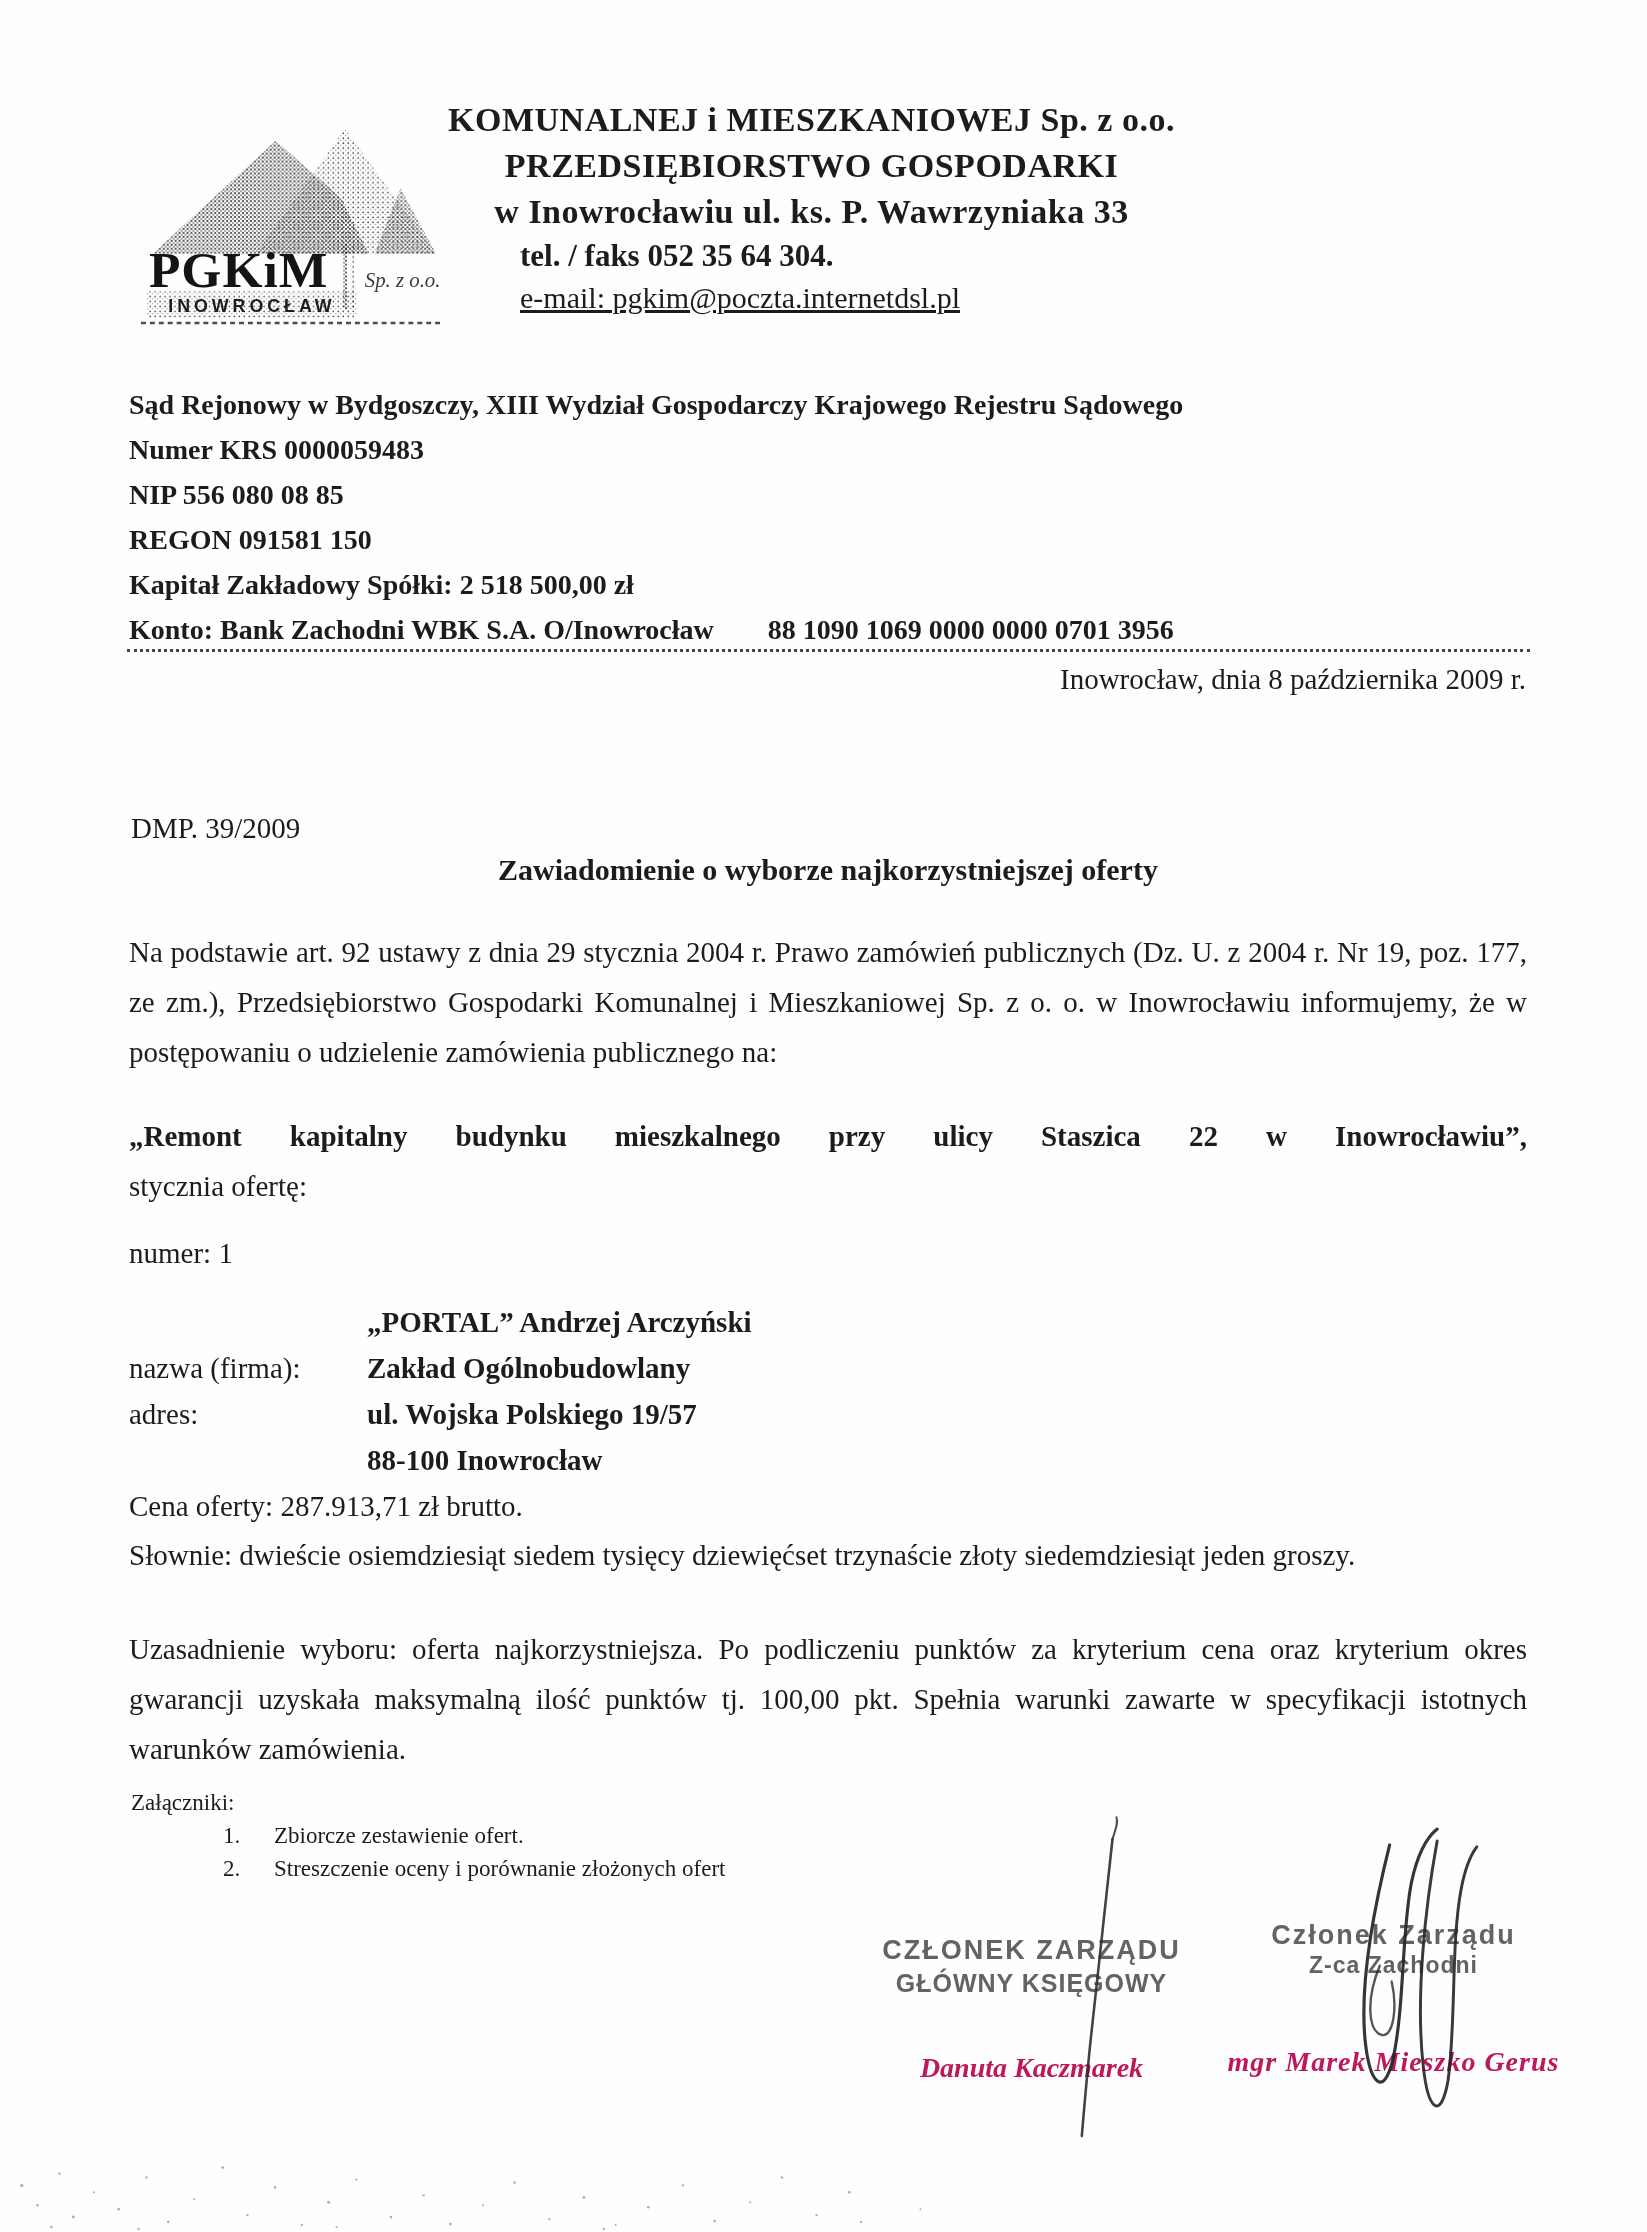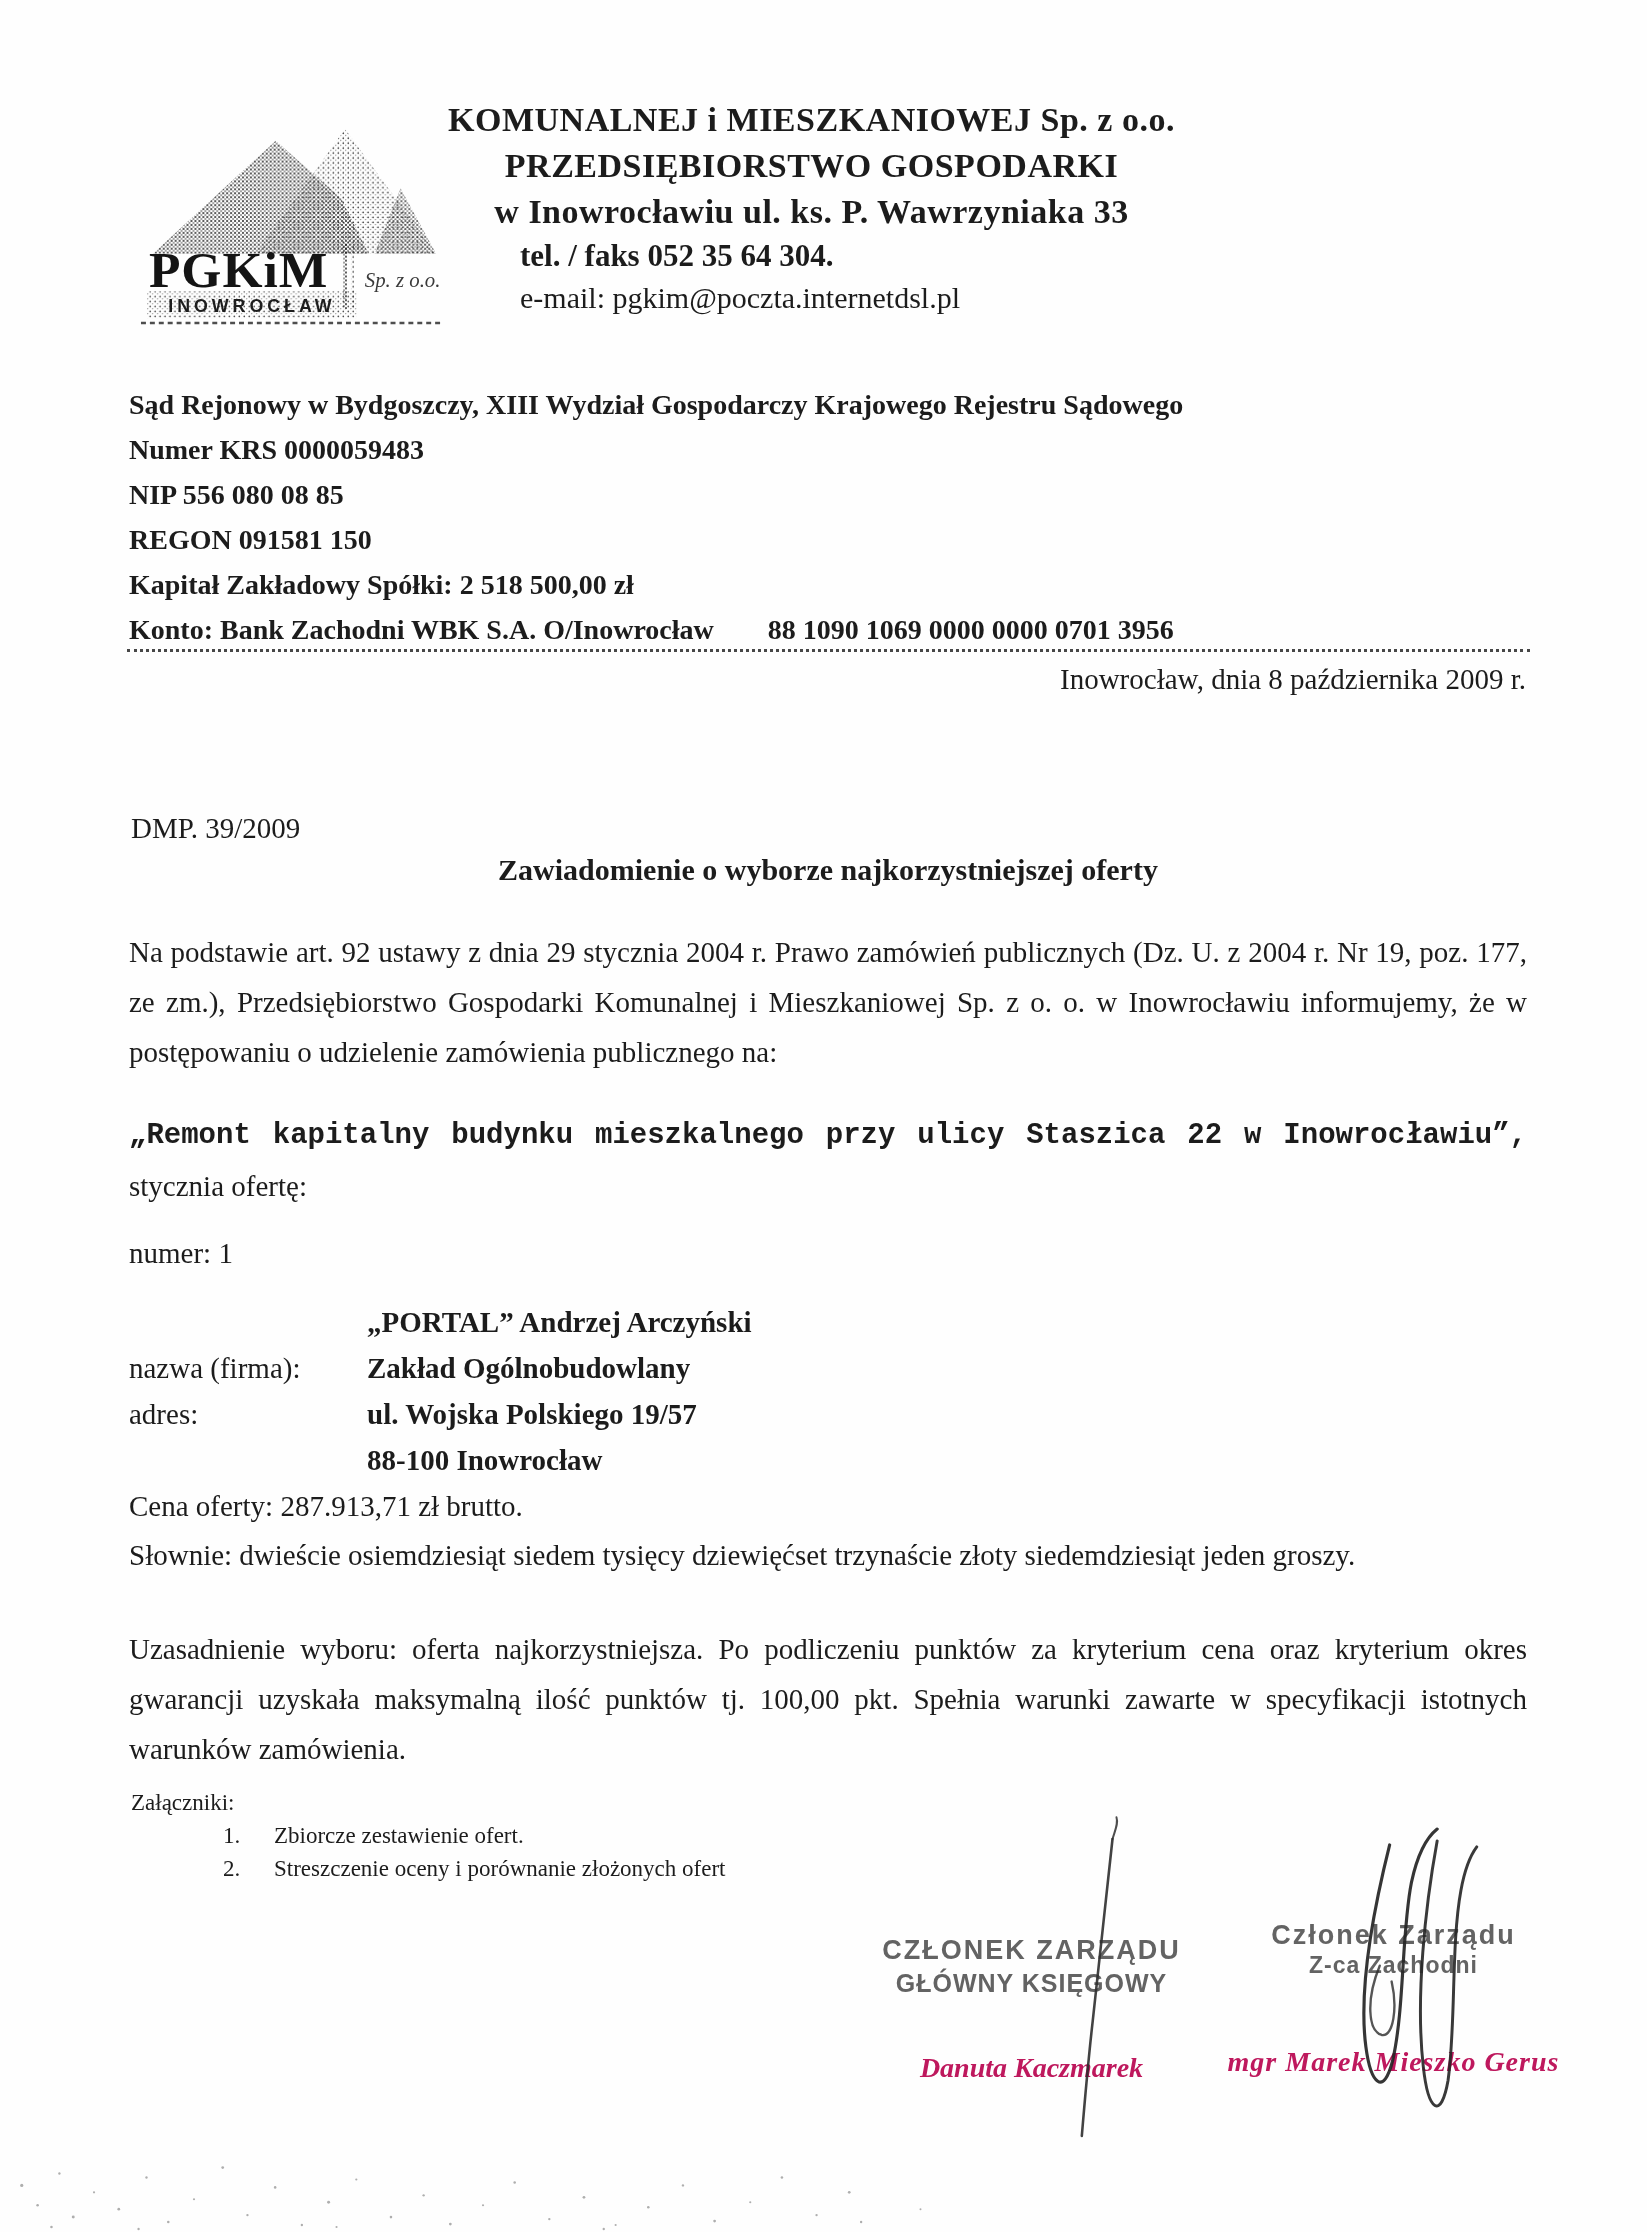--- a/index.html
+++ b/index.html
@@ -11,39 +11,39 @@
     color:#1c1c1c;
     overflow:hidden;
     -webkit-font-smoothing:antialiased;
   }
   
   .logo{position:absolute;left:139px;top:117px;width:309px;height:208px;}
   .head-text{position:absolute;left:376px;top:97px;width:871px;}
   .head-line{font-weight:bold;font-size:34px;line-height:46px;text-align:center;letter-spacing:0.5px;}
   .head-tel{font-weight:bold;font-size:31px;line-height:42px;padding-left:144px;margin-top:0;}
   .head-email{font-size:30px;line-height:42px;padding-left:144px;}
-  .head-email span{}
+  .head-email span{text-decoration:underline;}
   
   .registry{position:absolute;left:129px;top:382px;width:1410px;
     font-weight:bold;font-size:28px;line-height:45px;}
   .acct-row{display:flex;}
   .acct-num{margin-left:54px;}
   
   .dotted-sep{position:absolute;left:127px;right:117px;top:649px;border-top:3px dotted #474747;}
   .date-line{position:absolute;right:121px;top:663px;font-size:29px;}
   
   .ref{position:absolute;left:131px;top:812px;font-size:29px;}
   .doc-title{position:absolute;left:129px;top:853px;width:1398px;margin:0;
     text-align:center;font-size:30px;font-weight:bold;}
   
   .para{position:absolute;left:129px;width:1398px;margin:0;
     font-size:29px;line-height:50px;text-align:justify;}
   .intro{top:927px;}
   .subject{top:1111px;}
-  .subject .subj-bold{display:block;font-weight:bold;text-align:justify;text-align-last:justify;font-family:Liberation Mono, monospace;}
+  .subject .subj-bold{display:block;font-weight:bold;text-align:justify;text-align-last:justify;}
   .subject .subj-tail{display:block;}
   .offer-num{top:1228px;text-align:left;}
   .name-block{position:absolute;left:129px;top:1299px;width:1188px;
     font-size:29px;line-height:46px;}
   .nb-row{display:flex;}
   .nb-label{width:238px;flex:0 0 238px;}
   .nb-value{font-weight:bold;}
   .price{top:1481px;text-align:left;}
   .price-words{top:1530px;}
   .justif{top:1624px;}

